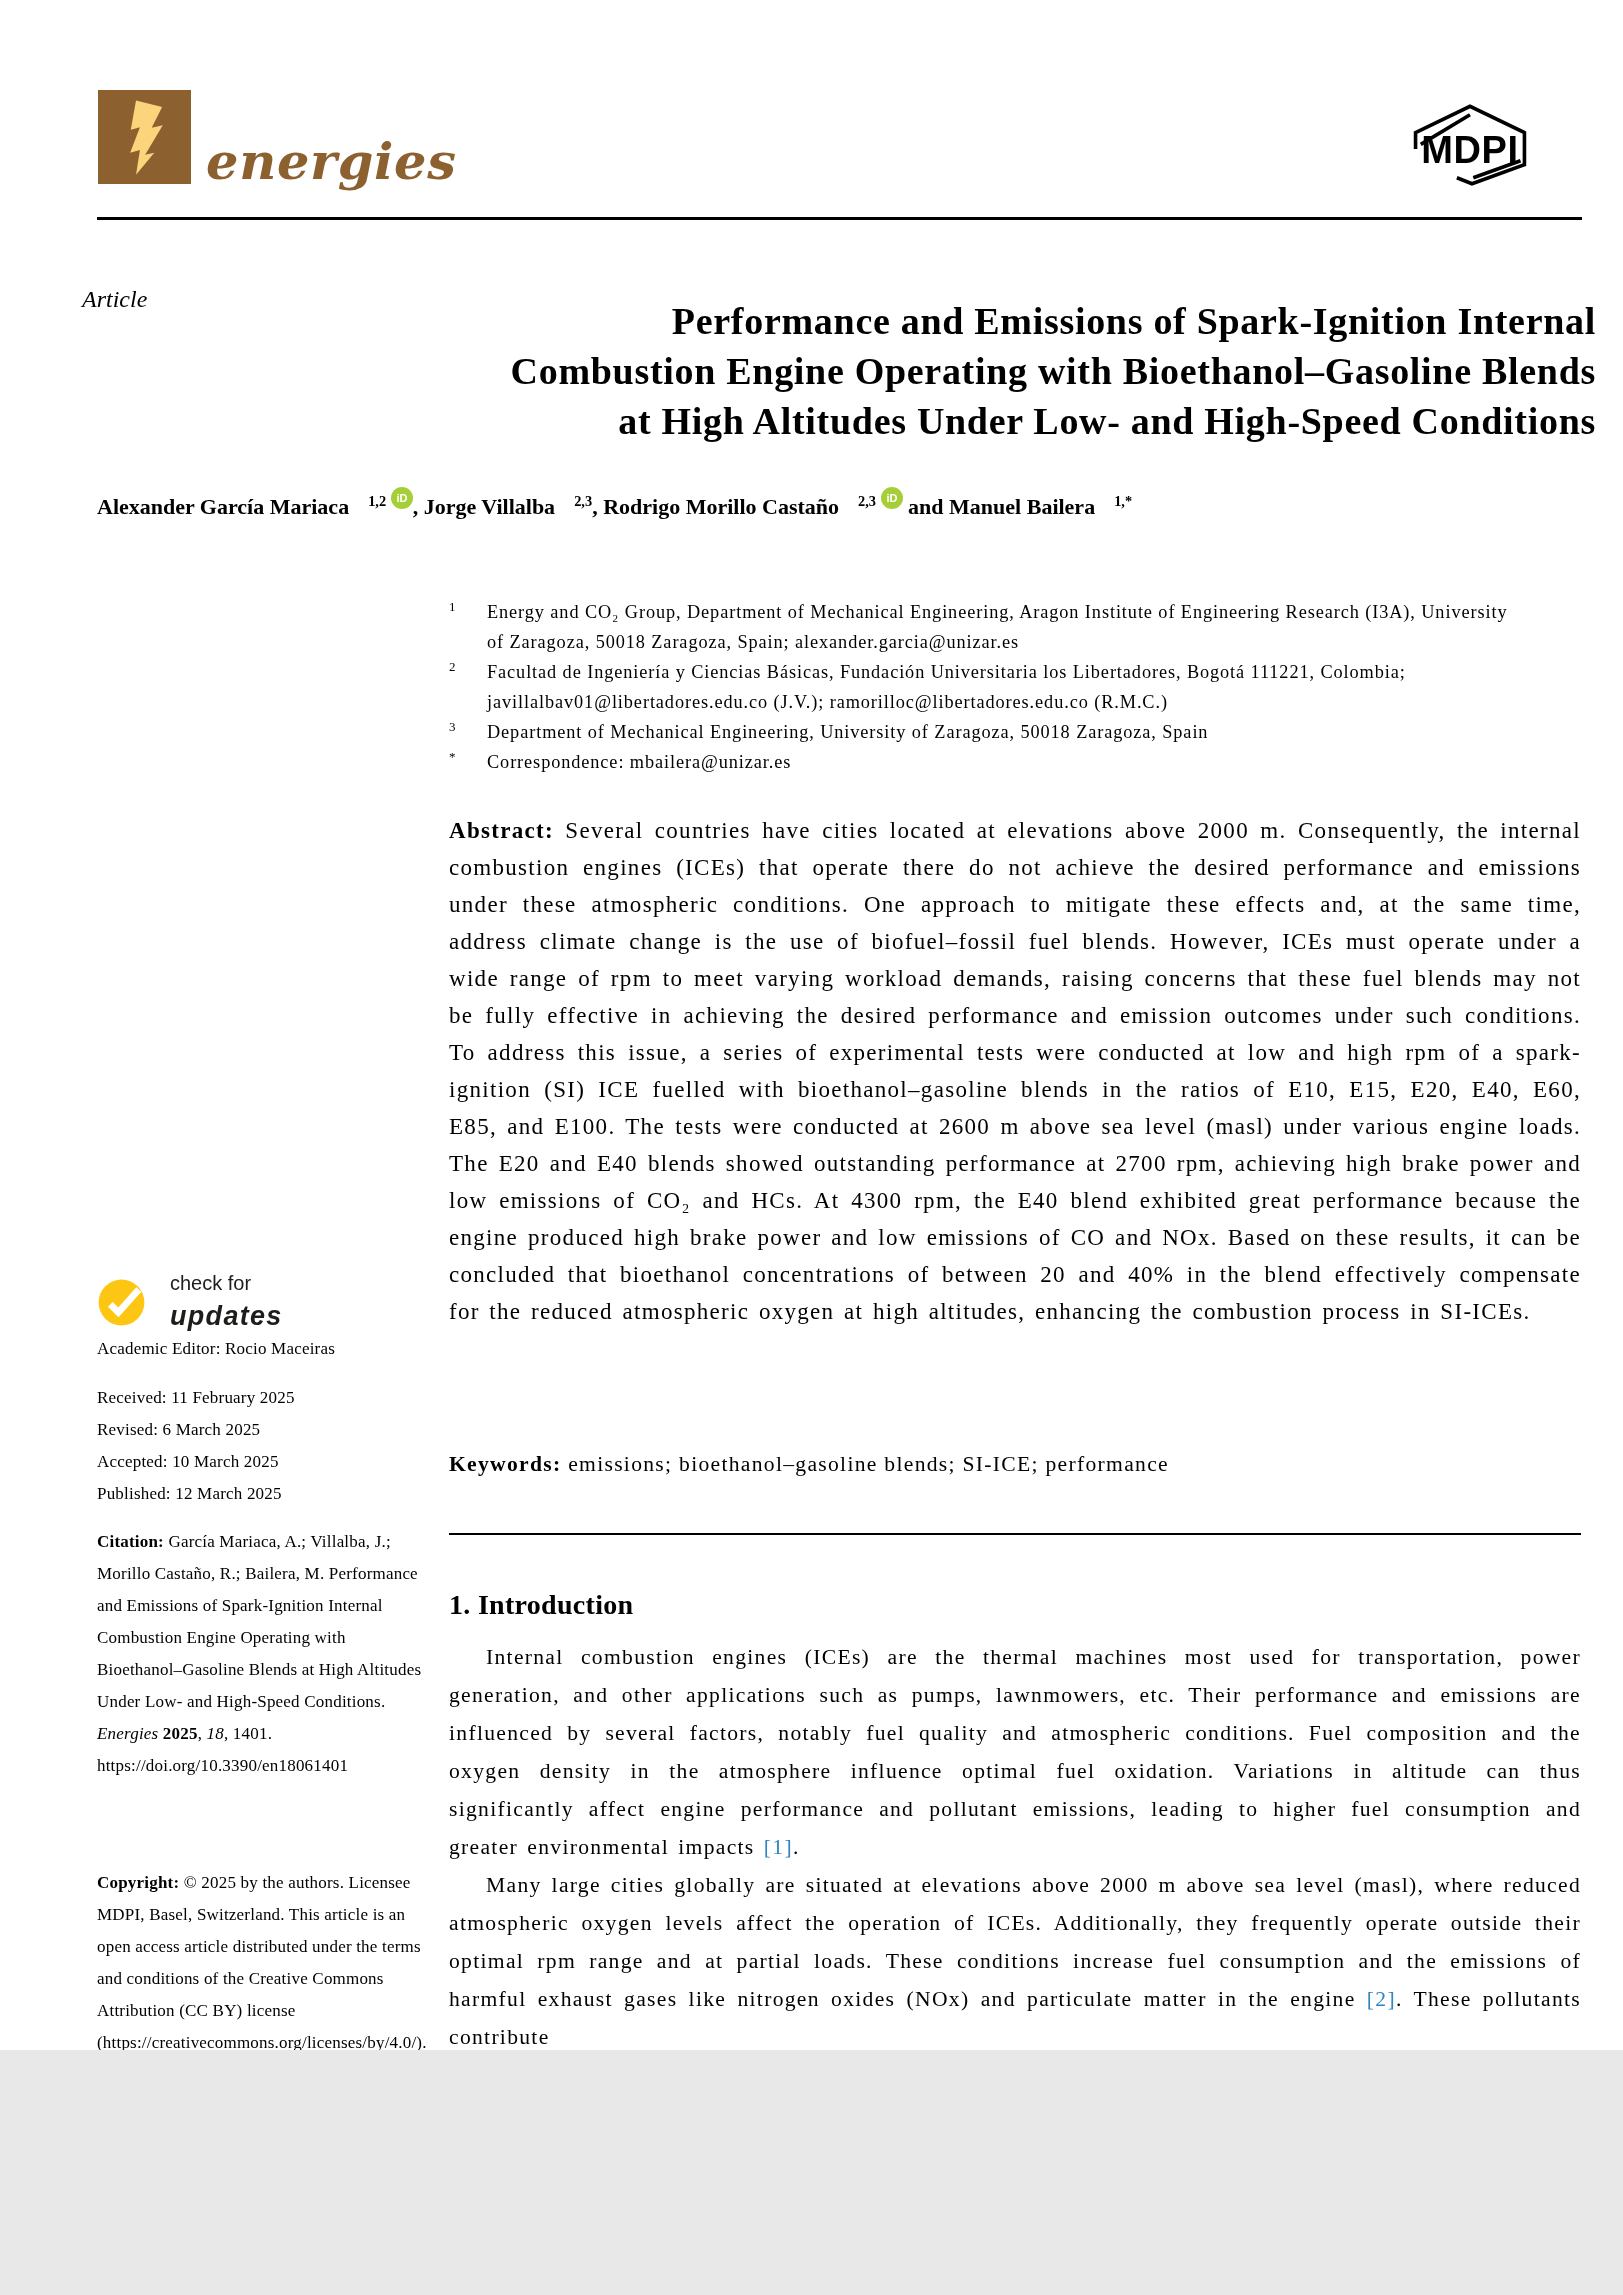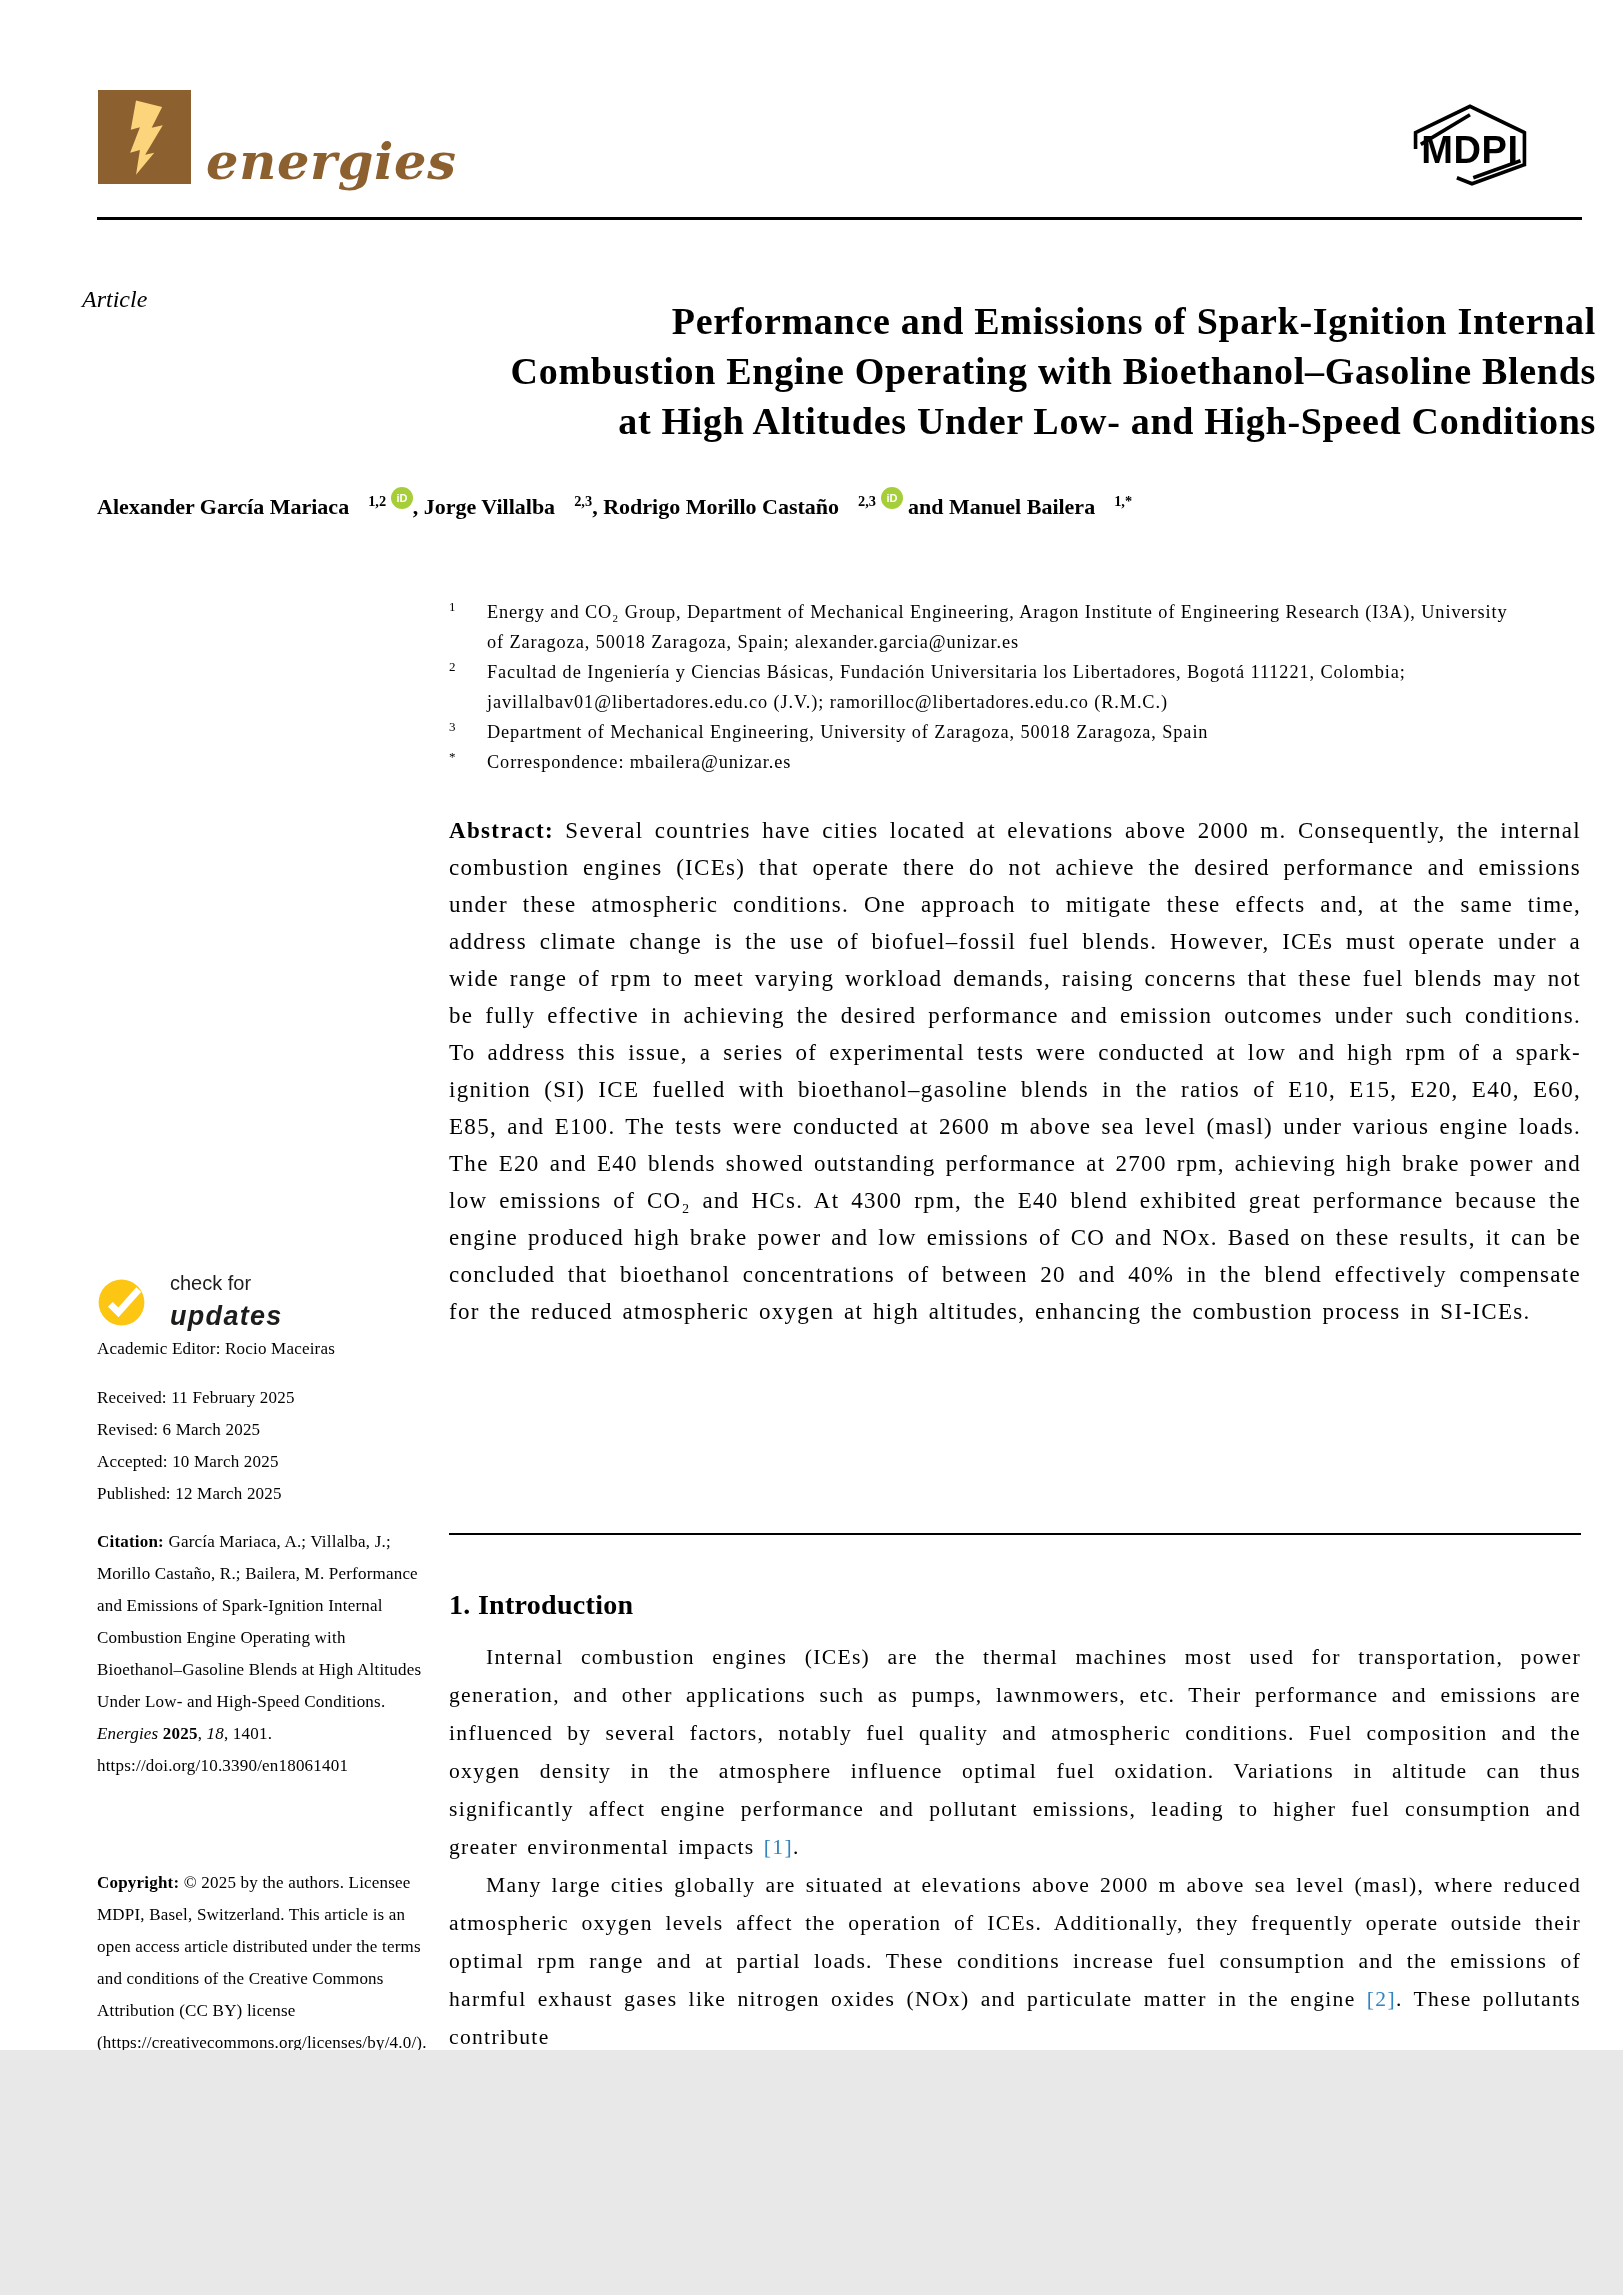--- a/index.html
+++ b/index.html
@@ -139,20 +139,21 @@
     <div>Accepted: 10 March 2025</div>
     <div>Published: 12 March 2025</div>
   </div>
 
   <div class="side-text citation"><span class="b">Citation:</span><span> García Mariaca, A.; Villalba, J.; Morillo Castaño, R.; Bailera, M. Performance and Emissions of Spark-Ignition Internal Combustion Engine Operating with Bioethanol–Gasoline Blends at High Altitudes Under Low- and High-Speed Conditions. </span><span class="i">Energies</span><span class="b"> 2025</span><span>, </span><span class="i">18</span><span>, 1401. </span><span>https://doi.org/10.3390/en18061401</span></div>
 
   <div class="side-text copyright"><span class="b">Copyright:</span><span> © 2025 by the authors. Licensee MDPI, Basel, Switzerland. This article is an open access article distributed under the terms and conditions of the Creative Commons Attribution (CC BY) license (https://creativecommons.org/licenses/by/4.0/).</span></div>
 
   <div class="abstract"><span class="b">Abstract:</span><span> Several countries have cities located at elevations above 2000 m. Consequently, the internal combustion engines (ICEs) that operate there do not achieve the desired performance and emissions under these atmospheric conditions. One approach to mitigate these effects and, at the same time, address climate change is the use of biofuel–fossil fuel blends. However, ICEs must operate under a wide range of rpm to meet varying workload demands, raising concerns that these fuel blends may not be fully effective in achieving the desired performance and emission outcomes under such conditions. To address this issue, a series of experimental tests were conducted at low and high rpm of a spark-ignition (SI) ICE fuelled with bioethanol–gasoline blends in the ratios of E10, E15, E20, E40, E60, E85, and E100. The tests were conducted at 2600 m above sea level (masl) under various engine loads. The E20 and E40 blends showed outstanding performance at 2700 rpm, achieving high brake power and low emissions of CO₂ and HCs. At 4300 rpm, the E40 blend exhibited great performance because the engine produced high brake power and low emissions of CO and NOx. Based on these results, it can be concluded that bioethanol concentrations of between 20 and 40% in the blend effectively compensate for the reduced atmospheric oxygen at high altitudes, enhancing the combustion process in SI-ICEs.</span></div>
 
+  <div class="keywords"><span class="b">Keywords:</span><span> emissions; bioethanol–gasoline blends; SI-ICE; performance</span></div>
 
   <div class="kw-rule"></div>
 
   <h2 class="intro-heading">1. Introduction</h2>
 
   <div class="intro-body">
     <p class="body-p"><span>Internal combustion engines (ICEs) are the thermal machines most used for transportation, power generation, and other applications such as pumps, lawnmowers, etc. Their performance and emissions are influenced by several factors, notably fuel quality and atmospheric conditions. Fuel composition and the oxygen density in the atmosphere influence optimal fuel oxidation. Variations in altitude can thus significantly affect engine performance and pollutant emissions, leading to higher fuel consumption and greater environmental impacts </span><a class="ref-link">[1]</a><span>.</span></p>
     <p class="body-p"><span>Many large cities globally are situated at elevations above 2000 m above sea level (masl), where reduced atmospheric oxygen levels affect the operation of ICEs. Additionally, they frequently operate outside their optimal rpm range and at partial loads. These conditions increase fuel consumption and the emissions of harmful exhaust gases like nitrogen oxides (NOx) and particulate matter in the engine </span><a class="ref-link">[2]</a><span>. These pollutants contribute</span></p>
   </div>
 

